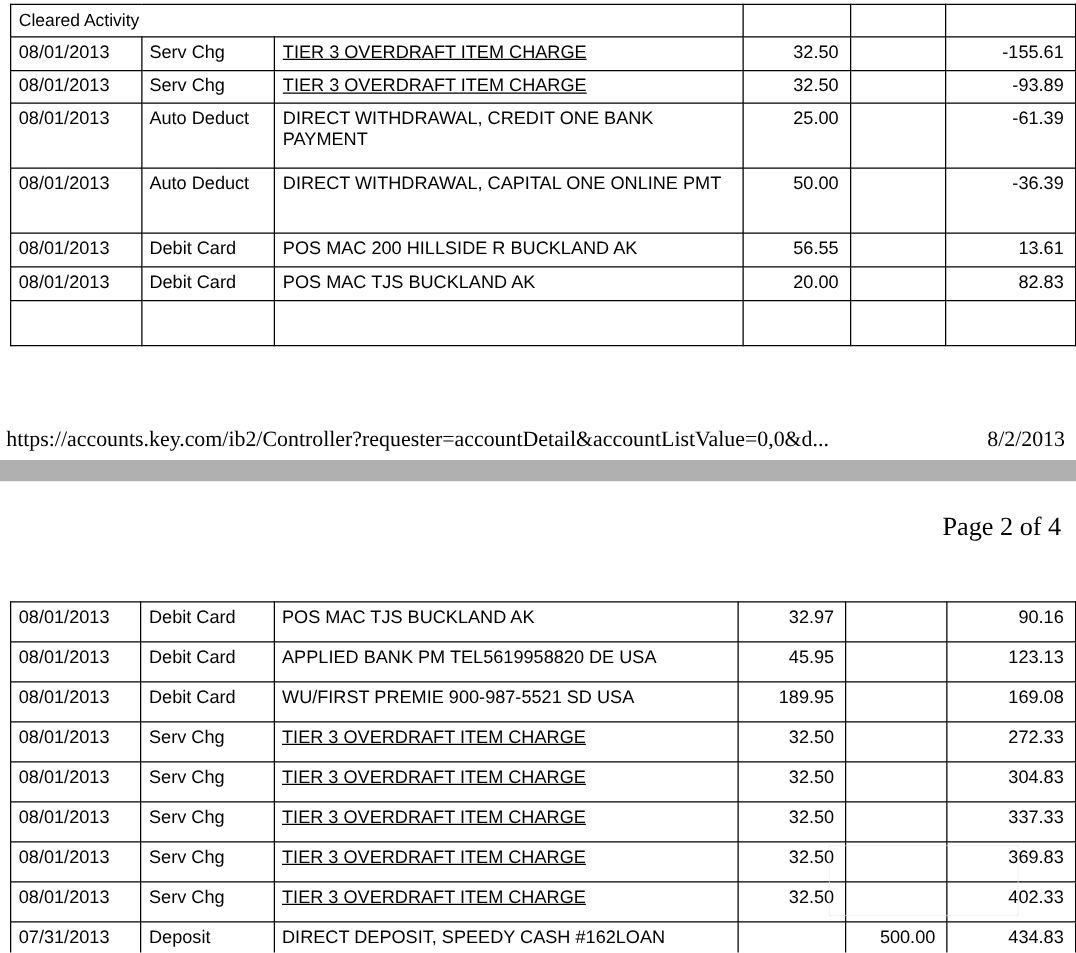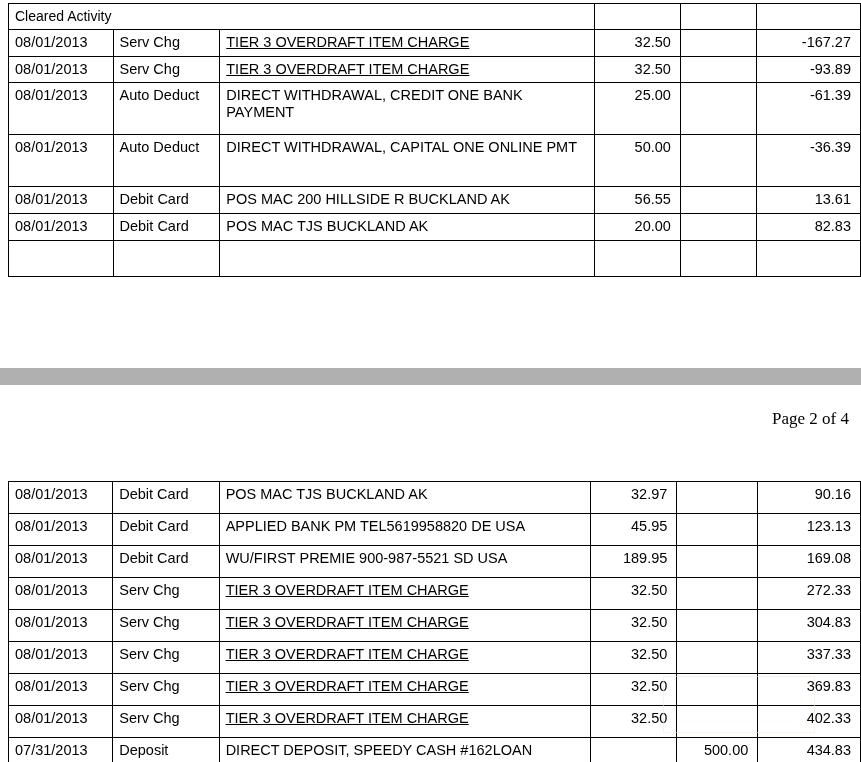--- a/index.html
+++ b/index.html
@@ -89,21 +89,21 @@
     height: 17px;
     background: #b0b0b0;
   }
 
   
   .page-indicator {
     position: absolute;
     right: 12px;
     top: 409px;
     font-family: "Liberation Serif", serif;
-    font-size: 17px;
+    font-size: 21px;
   }
 
   
   #bottom-table {
     position: absolute;
     left: 8px;
     top: 481px;
   }
   #bottom-table td { height: 22px; }
 
@@ -131,21 +131,21 @@
         <td class="c-amt"></td>
         <td class="c-dep"></td>
         <td class="c-bal"></td>
       </tr>
     <tr>
           <td class="c-date">08/01/2013</td>
           <td class="c-type">Serv Chg</td>
           <td class="c-desc"><span class="underline-text">TIER 3 OVERDRAFT ITEM CHARGE</span></td>
           <td class="c-amt">32.50</td>
           <td class="c-dep"></td>
-          <td class="c-bal">-167.27</td>
+          <td class="c-bal">-155.61</td>
         </tr>
         <tr>
           <td class="c-date">08/01/2013</td>
           <td class="c-type">Serv Chg</td>
           <td class="c-desc"><span class="underline-text">TIER 3 OVERDRAFT ITEM CHARGE</span></td>
           <td class="c-amt">32.50</td>
           <td class="c-dep"></td>
           <td class="c-bal">-93.89</td>
         </tr>
         <tr class="row-tall">
@@ -184,20 +184,24 @@
           <td class="c-date"></td>
           <td class="c-type"></td>
           <td class="c-desc"></td>
           <td class="c-amt"></td>
           <td class="c-dep"></td>
           <td class="c-bal"></td>
         </tr>
       </tbody>
   </table>
 
+  <div class="footer-line">
+    <span class="footer-url">https://accounts.key.com/ib2/Controller?requester=accountDetail&amp;accountListValue=0,0&amp;d...</span>
+    <span class="footer-date">8/2/2013</span>
+  </div>
 
   <div class="gray-band"></div>
 
   <div class="page-indicator">Page 2 of 4</div>
 
   <table class="ledger" id="bottom-table">
     <tbody>
         <tr>
           <td class="c-date">08/01/2013</td>
           <td class="c-type">Debit Card</td>

